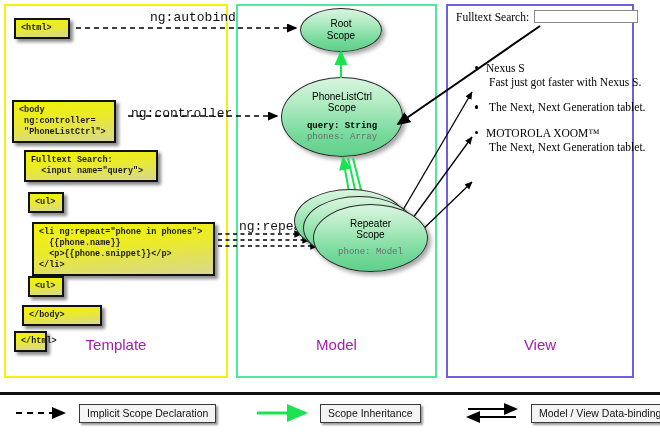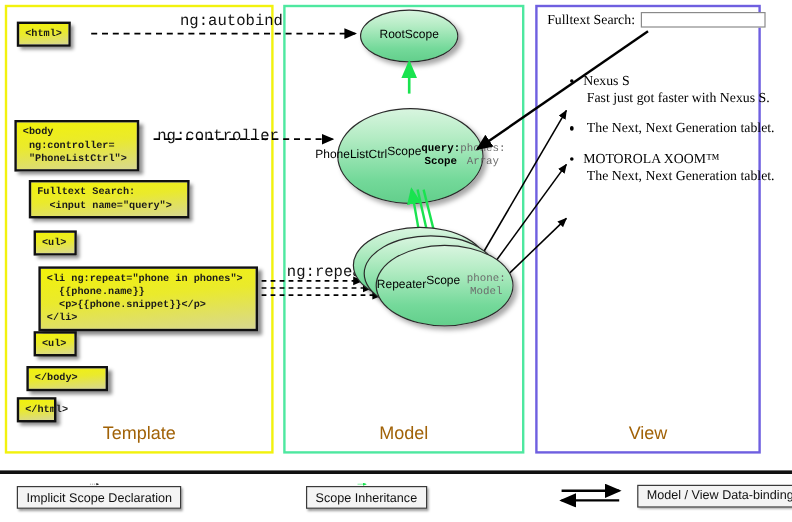--- a/index.html
+++ b/index.html
@@ -7,37 +7,37 @@
        font-family:"Liberation Sans", sans-serif;}
 
   #stage{position:absolute;left:0;top:0;width:660px;height:435px;}
 
   
   .panel{position:absolute;background:#ffffff;box-sizing:border-box;}
   #panel-template{left:4px;  top:4px; width:224px; height:374px; border:2px solid #f2f20d;}
   #panel-model   {left:236px;top:4px; width:201px; height:374px; border:2px solid #4ee8a0;}
   #panel-view    {left:446px;top:4px; width:188px; height:374px; border:2px solid #6f5fe0;}
 
-  .panel-label{position:absolute;width:100%;text-align:center;bottom:6px;
-               font-size:15px;color:#a16207;font-family:"Liberation Sans",sans-serif;}
+  .panel-label{position:absolute;width:100%;text-align:center;bottom:23px;
+               font-size:15px;color:#a21caf;font-family:"Liberation Sans",sans-serif;}
 
   
   .codebox{position:absolute;box-sizing:border-box;border:2px solid #111;
            background:linear-gradient(175deg,#f2f20a 0%,#eaea2c 45%,#d8d88f 100%);
            box-shadow:3px 3px 3px rgba(0,0,0,.45);
            font-family:"Liberation Mono","DejaVu Sans Mono",monospace;
            font-size:8.5px;line-height:1.28;color:#1a1a1a;
            padding:3px 5px;white-space:pre;}
   .codebox.bold{font-weight:bold;}
 
   
   .ellipse{position:absolute;border:1.6px solid #2a2a2a;border-radius:50%;
            background:linear-gradient(to bottom,#d8f5df 0%,#b4ecc4 30%,#74d99a 75%,#63cf8c 100%);
            box-shadow:3px 3px 4px rgba(0,0,0,.35);
-           display:flex;flex-direction:row;align-items:center;justify-content:center;
+           display:flex;flex-direction:column;align-items:center;justify-content:center;
            text-align:center;}
   .ellipse .ttl{font-family:"Liberation Sans",sans-serif;font-size:10px;color:#000;line-height:1.16;}
   .ellipse .kv{font-family:"Liberation Mono","DejaVu Sans Mono",monospace;font-size:9px;line-height:1.25;}
   .kv.strong{color:#000;font-weight:bold;}
   .kv.dim{color:#6c6c6c;}
 
   
   #view-inner{position:absolute;left:452px;top:10px;width:198px;
               font-family:"Liberation Serif","DejaVu Serif",serif;color:#000;}
   .vs-row{display:flex;align-items:center;font-size:11.5px;margin-left:4px;}
@@ -73,55 +73,55 @@
   <div class="panel" id="panel-template">
     <div class="panel-label">Template</div>
   </div>
   <div class="panel" id="panel-model">
     <div class="panel-label">Model</div>
   </div>
   <div class="panel" id="panel-view">
     <div class="panel-label">View</div>
   </div>
 
-  <div class="codebox bold" style="left:14px;top:18px;width:45px;">&lt;html&gt;</div>
+  <div class="codebox bold" style="left:14px;top:18px;width:56px;">&lt;html&gt;</div>
 
   <div class="codebox bold" style="left:12px;top:100px;width:104px;">&lt;body
  ng:controller=
  "PhoneListCtrl"&gt;</div>
 
   <div class="codebox bold" style="left:24px;top:150px;width:134px;">Fulltext Search:
   &lt;input name="query"&gt;</div>
 
   <div class="codebox bold" style="left:28px;top:192px;width:36px;">&lt;ul&gt;</div>
 
   <div class="codebox bold" style="left:32px;top:222px;width:183px;">&lt;li ng:repeat="phone in phones"&gt;
   {{phone.name}}
   &lt;p&gt;{{phone.snippet}}&lt;/p&gt;
 &lt;/li&gt;</div>
 
   <div class="codebox bold" style="left:28px;top:276px;width:36px;">&lt;ul&gt;</div>
 
-  <div class="codebox bold" style="left:22px;top:305px;width:68px;">&lt;/body&gt;</div>
+  <div class="codebox bold" style="left:22px;top:305px;width:80px;">&lt;/body&gt;</div>
 
   <div class="codebox bold" style="left:14px;top:331px;width:33px;">&lt;/html&gt;</div>
 
   <div class="edge-label" style="left:150px;top:10px;">ng:autobind</div>
   <div class="edge-label" style="left:131px;top:106px;">ng:controller</div>
   <div class="edge-label" style="left:239px;top:219px;">ng:repeat</div>
 
   <div class="ellipse" id="sc-root" style="left:300px;top:8px;width:80px;height:42px;">
     <div class="ttl">Root</div>
     <div class="ttl">Scope</div>
   </div>
 
-  <div class="ellipse" id="sc-ctrl" style="left:281px;top:90px;width:120px;height:78px;">
+  <div class="ellipse" id="sc-ctrl" style="left:281px;top:77px;width:120px;height:78px;">
     <div class="ttl">PhoneListCtrl</div>
     <div class="ttl" style="margin-bottom:7px;">Scope</div>
-    <div class="kv strong">query: Scope</div>
+    <div class="kv strong">query: String</div>
     <div class="kv dim">phones: Array</div>
   </div>
 
   <div class="ellipse" id="sc-rep-back" style="left:294px;top:189px;width:110px;height:62px;z-index:1;"></div>
   <div class="ellipse" id="sc-rep-mid" style="left:303px;top:196px;width:110px;height:62px;z-index:2;"></div>
   <div class="ellipse" id="sc-rep-front" style="left:313px;top:204px;width:113px;height:66px;z-index:3;text-align:center;">
     <div class="ttl">Repeater</div>
     <div class="ttl" style="margin-bottom:6px;">Scope</div>
     <div class="kv dim">phone: Model</div>
   </div>
@@ -180,33 +180,33 @@
     <line x1="540" y1="26" x2="398" y2="124" stroke="#000" stroke-width="2" marker-end="url(#ahBlack)"></line>
 
     <line x1="403" y1="210" x2="472" y2="92" stroke="#000" stroke-width="1.3" marker-end="url(#ahBlackSm)"></line>
     <line x1="410" y1="222" x2="472" y2="137" stroke="#000" stroke-width="1.3" marker-end="url(#ahBlackSm)"></line>
     <line x1="418" y1="234" x2="472" y2="182" stroke="#000" stroke-width="1.3" marker-end="url(#ahBlackSm)"></line>
   </svg>
 
   <div id="legend">
     <div id="legend-rule"></div>
 
-    <div class="leg-item" style="left:14px;flex-direction:column;">
+    <div class="leg-item" style="left:14px;">
       <svg class="leg-gfx" viewBox="0 0 58 20">
         <defs>
             <marker id="lgA" markerWidth="7" markerHeight="7" refX="6" refY="3" orient="auto">
           <path d="M0,0 L7,3 L0,6 z" fill="#000"></path>
             </marker>
           </defs>
         <line x1="2" y1="10" x2="50" y2="10" stroke="#000" stroke-width="2" stroke-dasharray="6,5" marker-end="url(#lgA)"></line>
       </svg>
       <span class="leg-box">Implicit Scope Declaration</span>
     </div>
 
-    <div class="leg-item" style="left:255px;flex-direction:column;">
+    <div class="leg-item" style="left:255px;">
       <svg class="leg-gfx" viewBox="0 0 58 20">
         <defs>
             <marker id="lgB" markerWidth="7" markerHeight="7" refX="6" refY="3" orient="auto">
           <path d="M0,0 L7,3 L0,6 z" fill="#19e34f"></path>
             </marker>
           </defs>
         <line x1="2" y1="10" x2="50" y2="10" stroke="#19e34f" stroke-width="3" marker-end="url(#lgB)"></line>
       </svg>
       <span class="leg-box">Scope Inheritance</span>
     </div>

